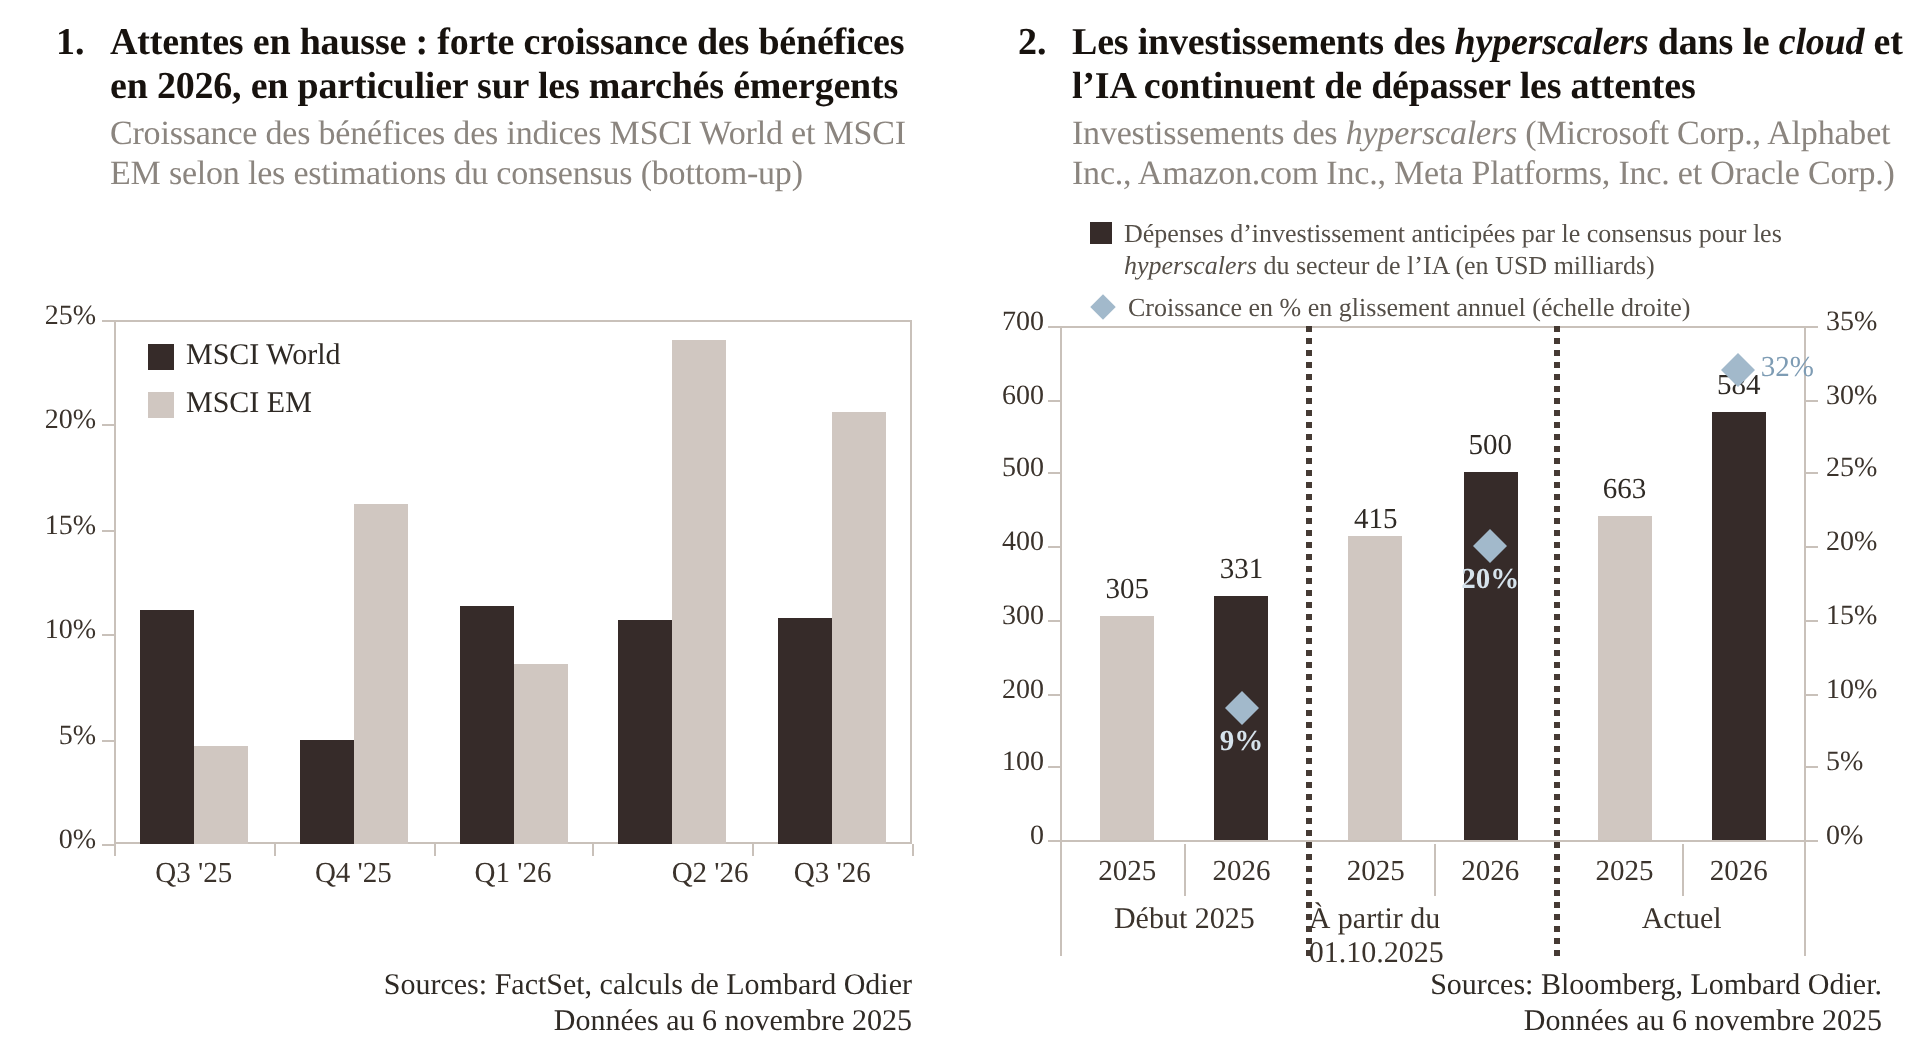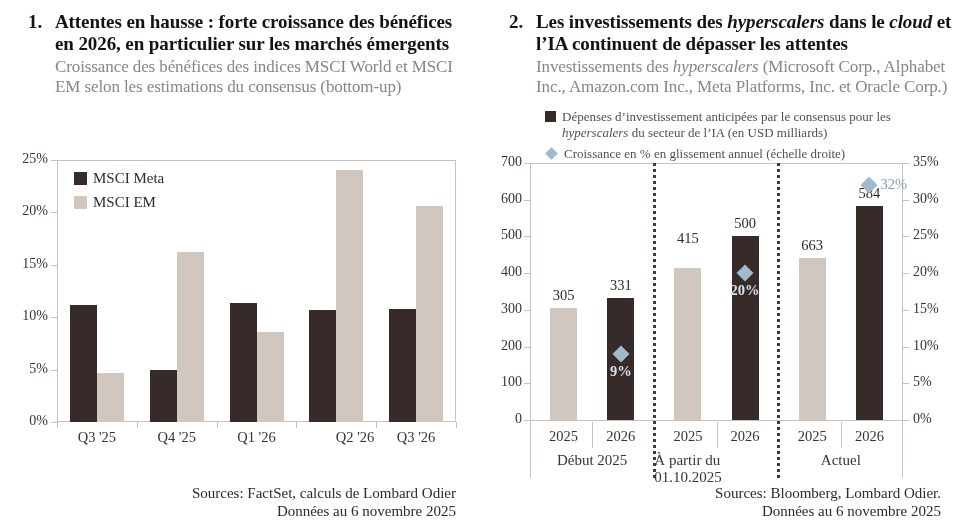--- a/index.html
+++ b/index.html
@@ -75,21 +75,21 @@
         <div style="position: absolute; left: 378.1px; top: 279px; width: 76px; text-align: center; font-size: 14.5px; color: rgb(59, 51, 44);">Q3 '26</div>
         <div style="position: absolute; left: 57px; top: 272px; width: 1px; height: 6px; background: rgb(201, 193, 186);"></div>
         <div style="position: absolute; left: 136.8px; top: 272px; width: 1px; height: 6px; background: rgb(201, 193, 186);"></div>
         <div style="position: absolute; left: 216.6px; top: 272px; width: 1px; height: 6px; background: rgb(201, 193, 186);"></div>
         <div style="position: absolute; left: 296.4px; top: 272px; width: 1px; height: 6px; background: rgb(201, 193, 186);"></div>
         <div style="position: absolute; left: 376.2px; top: 272px; width: 1px; height: 6px; background: rgb(201, 193, 186);"></div>
         <div style="position: absolute; left: 456px; top: 272px; width: 1px; height: 6px; background: rgb(201, 193, 186);"></div>
         <div style="position: absolute; left: 74px; top: 20px;">
           <div style="position: relative; display: flex; margin-bottom: 7px;">
             <div style="position: static; width: 13px; height: 13px; flex: 0 0 auto; margin-right: 6px; margin-top: 2px; background: rgb(54, 43, 41);"></div>
-            <div style="position: static; font-size: 15px; line-height: 17px; color: rgb(47, 42, 37);">MSCI Meta</div>
+            <div style="position: static; font-size: 15px; line-height: 17px; color: rgb(47, 42, 37);">MSCI World</div>
           </div>
           <div style="position: relative; display: flex; margin-bottom: 7px;">
             <div style="position: static; width: 13px; height: 13px; flex: 0 0 auto; margin-right: 6px; margin-top: 2px; background: rgb(208, 199, 193);"></div>
             <div style="position: static; font-size: 15px; line-height: 17px; color: rgb(47, 42, 37);">MSCI EM</div>
           </div>
         </div>
       </div>
     <div class="footer">
       <div>Sources: FactSet, calculs de Lombard Odier</div>
       <div>Données au 6 novembre 2025</div>
@@ -156,21 +156,21 @@
         <div style="position: absolute; left: 109.763px; top: 127.476px; width: 60px; text-align: center; font-size: 14.5px; color: rgb(47, 42, 37);">331</div>
         <div style="position: absolute; left: 109.763px; top: 278px; width: 60px; text-align: center; font-size: 14.5px; color: rgb(59, 51, 44);">2026</div>
         <div style="position: absolute; left: 111.167px; top: 272px; width: 1px; height: 26px; background: rgb(201, 193, 186);"></div>
         <div style="position: absolute; left: 49px; top: 302px; width: 124.333px; text-align: center; font-size: 15px; line-height: 17px; color: rgb(59, 51, 44);">
           <div style="position: static;">Début 2025</div>
         </div>
         <div style="position: absolute; left: 133.763px; top: 197.914px; width: 12px; height: 12px; background: rgb(162, 185, 203); transform: rotate(45deg);"></div>
         <div style="position: absolute; left: 109.763px; top: 212.914px; width: 60px; text-align: center; font-size: 14.5px; font-weight: bold; color: rgb(214, 227, 236);">9%</div>
         <div style="position: absolute; left: 171.833px; top: 13px; height: 315px; width: 0px; border-left: 3px dotted rgb(69, 58, 51);"></div>
         <div style="position: absolute; left: 193.403px; top: 117.636px; width: 27px; height: 152.364px; background: rgb(208, 199, 193);"></div>
-        <div style="position: absolute; left: 176.903px; top: 80px; width: 60px; text-align: center; font-size: 14.5px; color: rgb(47, 42, 37);">415</div>
+        <div style="position: absolute; left: 176.903px; top: 102px; width: 60px; text-align: center; font-size: 14.5px; color: rgb(47, 42, 37);">415</div>
         <div style="position: absolute; left: 176.903px; top: 278px; width: 60px; text-align: center; font-size: 14.5px; color: rgb(59, 51, 44);">2025</div>
         <div style="position: absolute; left: 250.597px; top: 86.4286px; width: 27px; height: 183.571px; background: rgb(54, 43, 41);"></div>
         <div style="position: absolute; left: 234.097px; top: 65.4286px; width: 60px; text-align: center; font-size: 14.5px; color: rgb(47, 42, 37);">500</div>
         <div style="position: absolute; left: 234.097px; top: 278px; width: 60px; text-align: center; font-size: 14.5px; color: rgb(59, 51, 44);">2026</div>
         <div style="position: absolute; left: 235.5px; top: 272px; width: 1px; height: 26px; background: rgb(201, 193, 186);"></div>
         <div style="position: absolute; left: 173.333px; top: 302px; width: 124.333px; font-size: 15px; line-height: 17px; color: rgb(59, 51, 44);">
           <div style="position: static;">À partir du</div>
           <div style="position: static;">01.10.2025</div>
         </div>
         <div style="position: absolute; left: 258.097px; top: 117.143px; width: 12px; height: 12px; background: rgb(162, 185, 203); transform: rotate(45deg);"></div>

